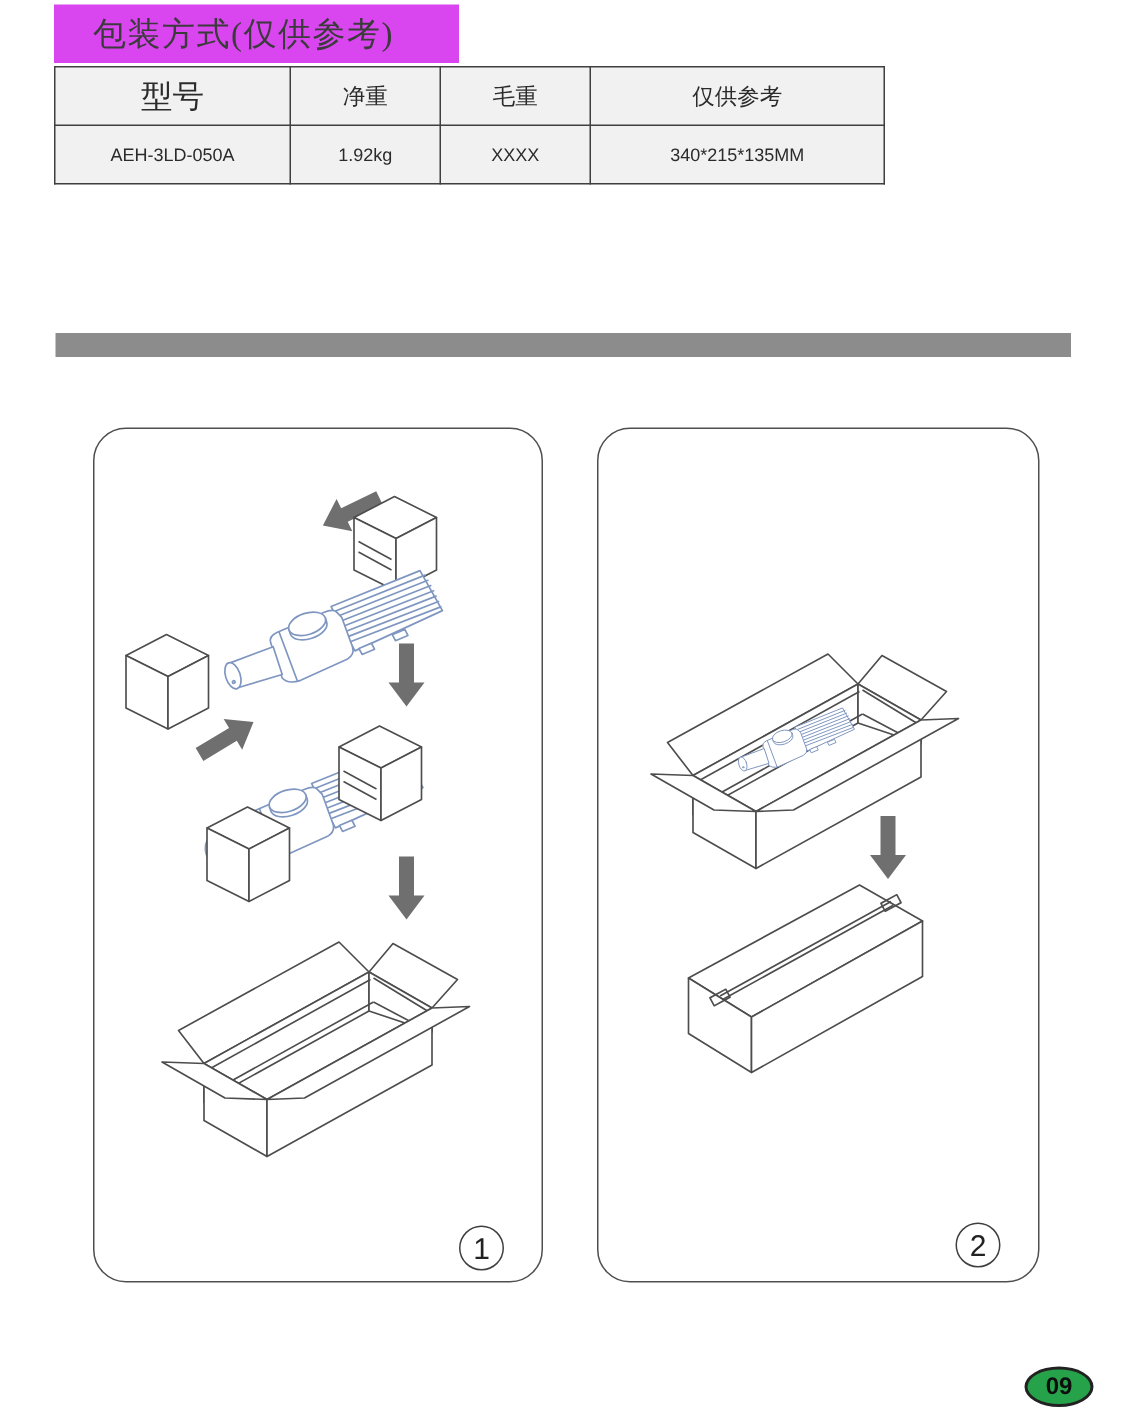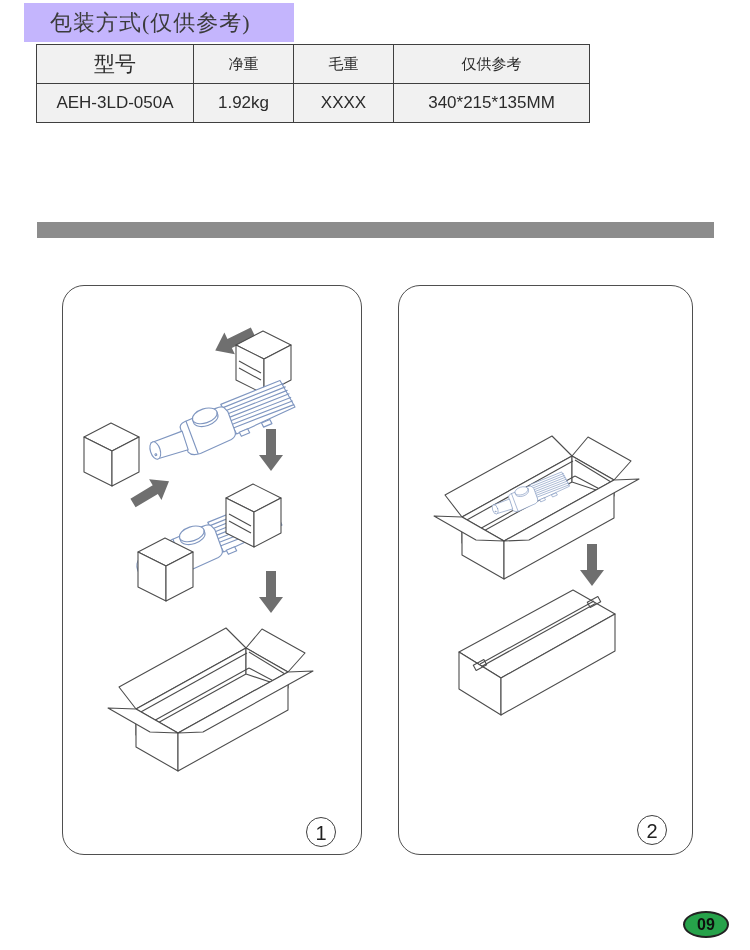--- a/index.html
+++ b/index.html
@@ -1,31 +1,31 @@
 <!DOCTYPE html>
 <html><head>
 <meta charset="utf-8">
 <style>
   html,body{margin:0;padding:0;background:#fff;}
   .page{position:relative;width:750px;height:950px;background:#ffffff;overflow:hidden;
         font-family:"Liberation Sans","DejaVu Sans",sans-serif;}
 
   
-  .banner{position:absolute;left:24px;top:3px;width:270px;height:39px;background:#c4b5fd;}
+  .banner{position:absolute;left:36px;top:3px;width:270px;height:39px;background:#d946ef;}
   .banner span{display:block;line-height:39px;padding-left:26px;font-size:22px;letter-spacing:1px;
                color:#3b3b3b;font-family:"Liberation Serif","DejaVu Serif",serif;}
 
   
   .spec-table{position:absolute;left:36px;top:44px;width:553px;border-collapse:collapse;
               background:#f1f1f1;table-layout:fixed;}
   .spec-table td{border:1px solid #3f3f3f;text-align:center;vertical-align:middle;color:#2b2b2b;
                  padding:0;overflow:hidden;}
   .spec-table tr.hdr td{height:38px;font-family:Liberation Sans, sans-serif;font-size:15px;border-radius:13px;}
   .spec-table tr.hdr td.model-h{font-size:21px;}
-  .spec-table tr.val td{height:38px;font-family:"Liberation Sans","DejaVu Sans",sans-serif;font-size:17px;}
+  .spec-table tr.val td{height:38px;font-family:"Liberation Sans","DejaVu Sans",sans-serif;font-size:12px;}
 
   
   .divider-bar{position:absolute;left:37px;top:222px;width:677px;height:16px;background:#8c8c8c;}
 
   
   .panel{position:absolute;top:285px;height:570px;border:1.4px solid #4f4f4f;border-radius:22px;
          background:#fff;box-sizing:border-box;}
   .panel-1{left:62px;width:300px;}
   .panel-2{left:398px;width:295px;}
   .panel svg{position:absolute;left:0;top:0;}

